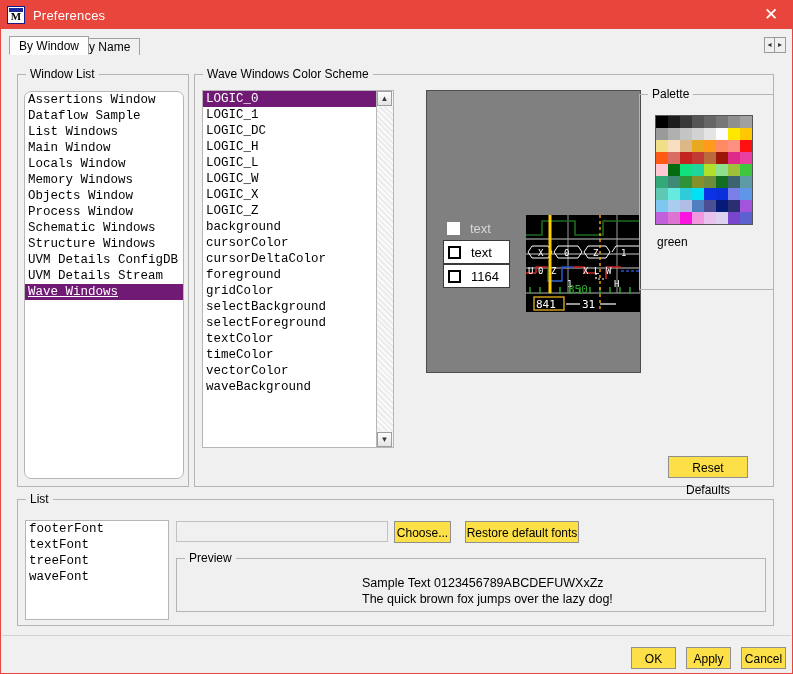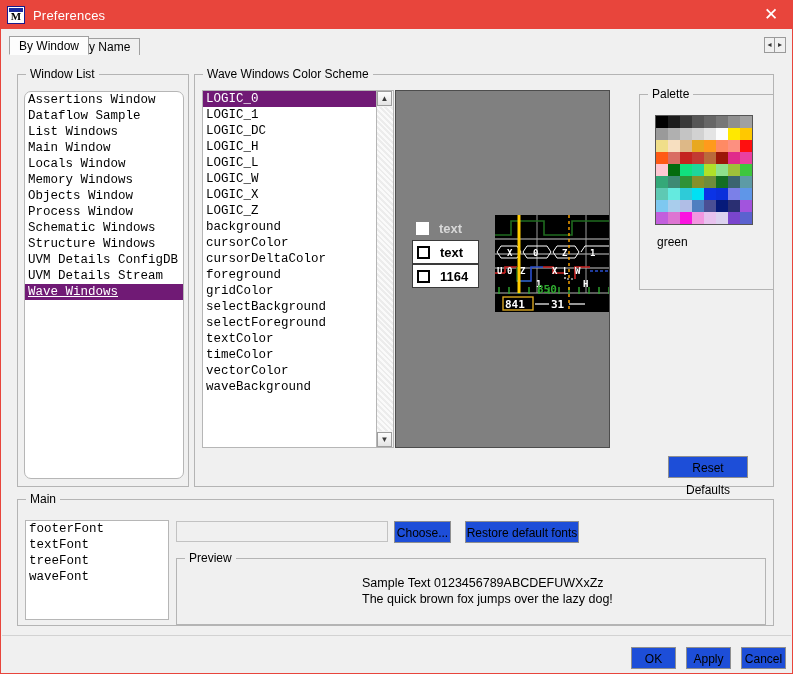--- a/index.html
+++ b/index.html
@@ -231,21 +231,21 @@
   .swatch { width: 12px; height: 12px; box-sizing: border-box; }
   .palette-name {
     position: absolute;
     font-size: 12px;
     color: #000;
   }
 
   
   .btn {
     position: absolute;
-    background: #1d4ed8;
+    background: #fde047;
     border: 1px solid #8f8f8f;
     box-sizing: border-box;
     font-size: 12px;
     text-align: center;
     color: #000;
     cursor: default;
   }
   .textinput {
     position: absolute;
     background: #f0f0f0;
@@ -334,21 +334,21 @@
       <div class="list-item">timeColor</div>
       <div class="list-item">vectorColor</div>
       <div class="list-item">waveBackground</div>
     </div>
   <div class="vscroll" style="left:376px; top:89px; width:17px; height:358px;">
     <div class="arrow up">▲</div>
     <div class="track"></div>
     <div class="arrow down">▼</div>
   </div>
 
-  <div class="preview-pane" style="left:394px; top:89px; width:215px; height:358px;font-weight:bold;">
+  <div class="preview-pane" style="left:425px; top:89px; width:215px; height:283px;">
     <div class="pv-rows">
       <div class="pv-row plain">
         <span class="pv-cb"></span>
         <span class="pv-label">text</span>
       </div>
       <div class="pv-row sel">
         <span class="pv-cb"></span>
         <span class="pv-label">text</span>
       </div>
       <div class="pv-row sel">
@@ -507,38 +507,38 @@
         <div class="swatch" style="background: rgb(220, 210, 239);"></div>
         <div class="swatch" style="background: rgb(122, 69, 205);"></div>
         <div class="swatch" style="background: rgb(91, 98, 207);"></div>
       </div>
     <div class="palette-name" style="left:17px; top:140px;">green</div>
   </div>
 
   <div class="btn" style="left:667px; top:455px; width:80px; height:22px; line-height:22px;">Reset Defaults</div>
 
   <div class="group" style="left:16px; top:498px; width:757px; height:127px;">
-    <div class="legend">Main</div>
+    <div class="legend">List</div>
   </div>
 
   <div class="listbox" id="fonts-list" style="left:24px; top:519px; width:144px; height:100px;">
       <div class="list-item">footerFont</div>
       <div class="list-item">textFont</div>
       <div class="list-item">treeFont</div>
       <div class="list-item">waveFont</div>
     </div>
 
   <div class="textinput" style="left:175px; top:520px; width:212px; height:21px; line-height:21px;">
     <span></span>
   </div>
 
   <div class="btn" style="left:393px; top:520px; width:57px; height:22px; line-height:22px;">Choose...</div>
   <div class="btn" style="left:464px; top:520px; width:114px; height:22px; line-height:22px;">Restore default fonts</div>
 
-  <div class="group" style="left:175px; top:557px; width:590px; height:67px;">
+  <div class="group" style="left:175px; top:557px; width:590px; height:54px;">
     <div class="legend">Preview</div>
     <div class="preview-text" style="left:185px; top:16px;">Sample Text 0123456789ABCDEFUWXxZz</div>
     <div class="preview-text" style="left:185px; top:32px;">The quick brown fox jumps over the lazy dog!</div>
   </div>
 
   <div class="bottom-sep"></div>
 
   <div class="btn" style="left:630px; top:646px; width:45px; height:22px; line-height:22px;">OK</div>
   <div class="btn" style="left:685px; top:646px; width:45px; height:22px; line-height:22px;">Apply</div>
   <div class="btn" style="left:740px; top:646px; width:45px; height:22px; line-height:22px;">Cancel</div>

